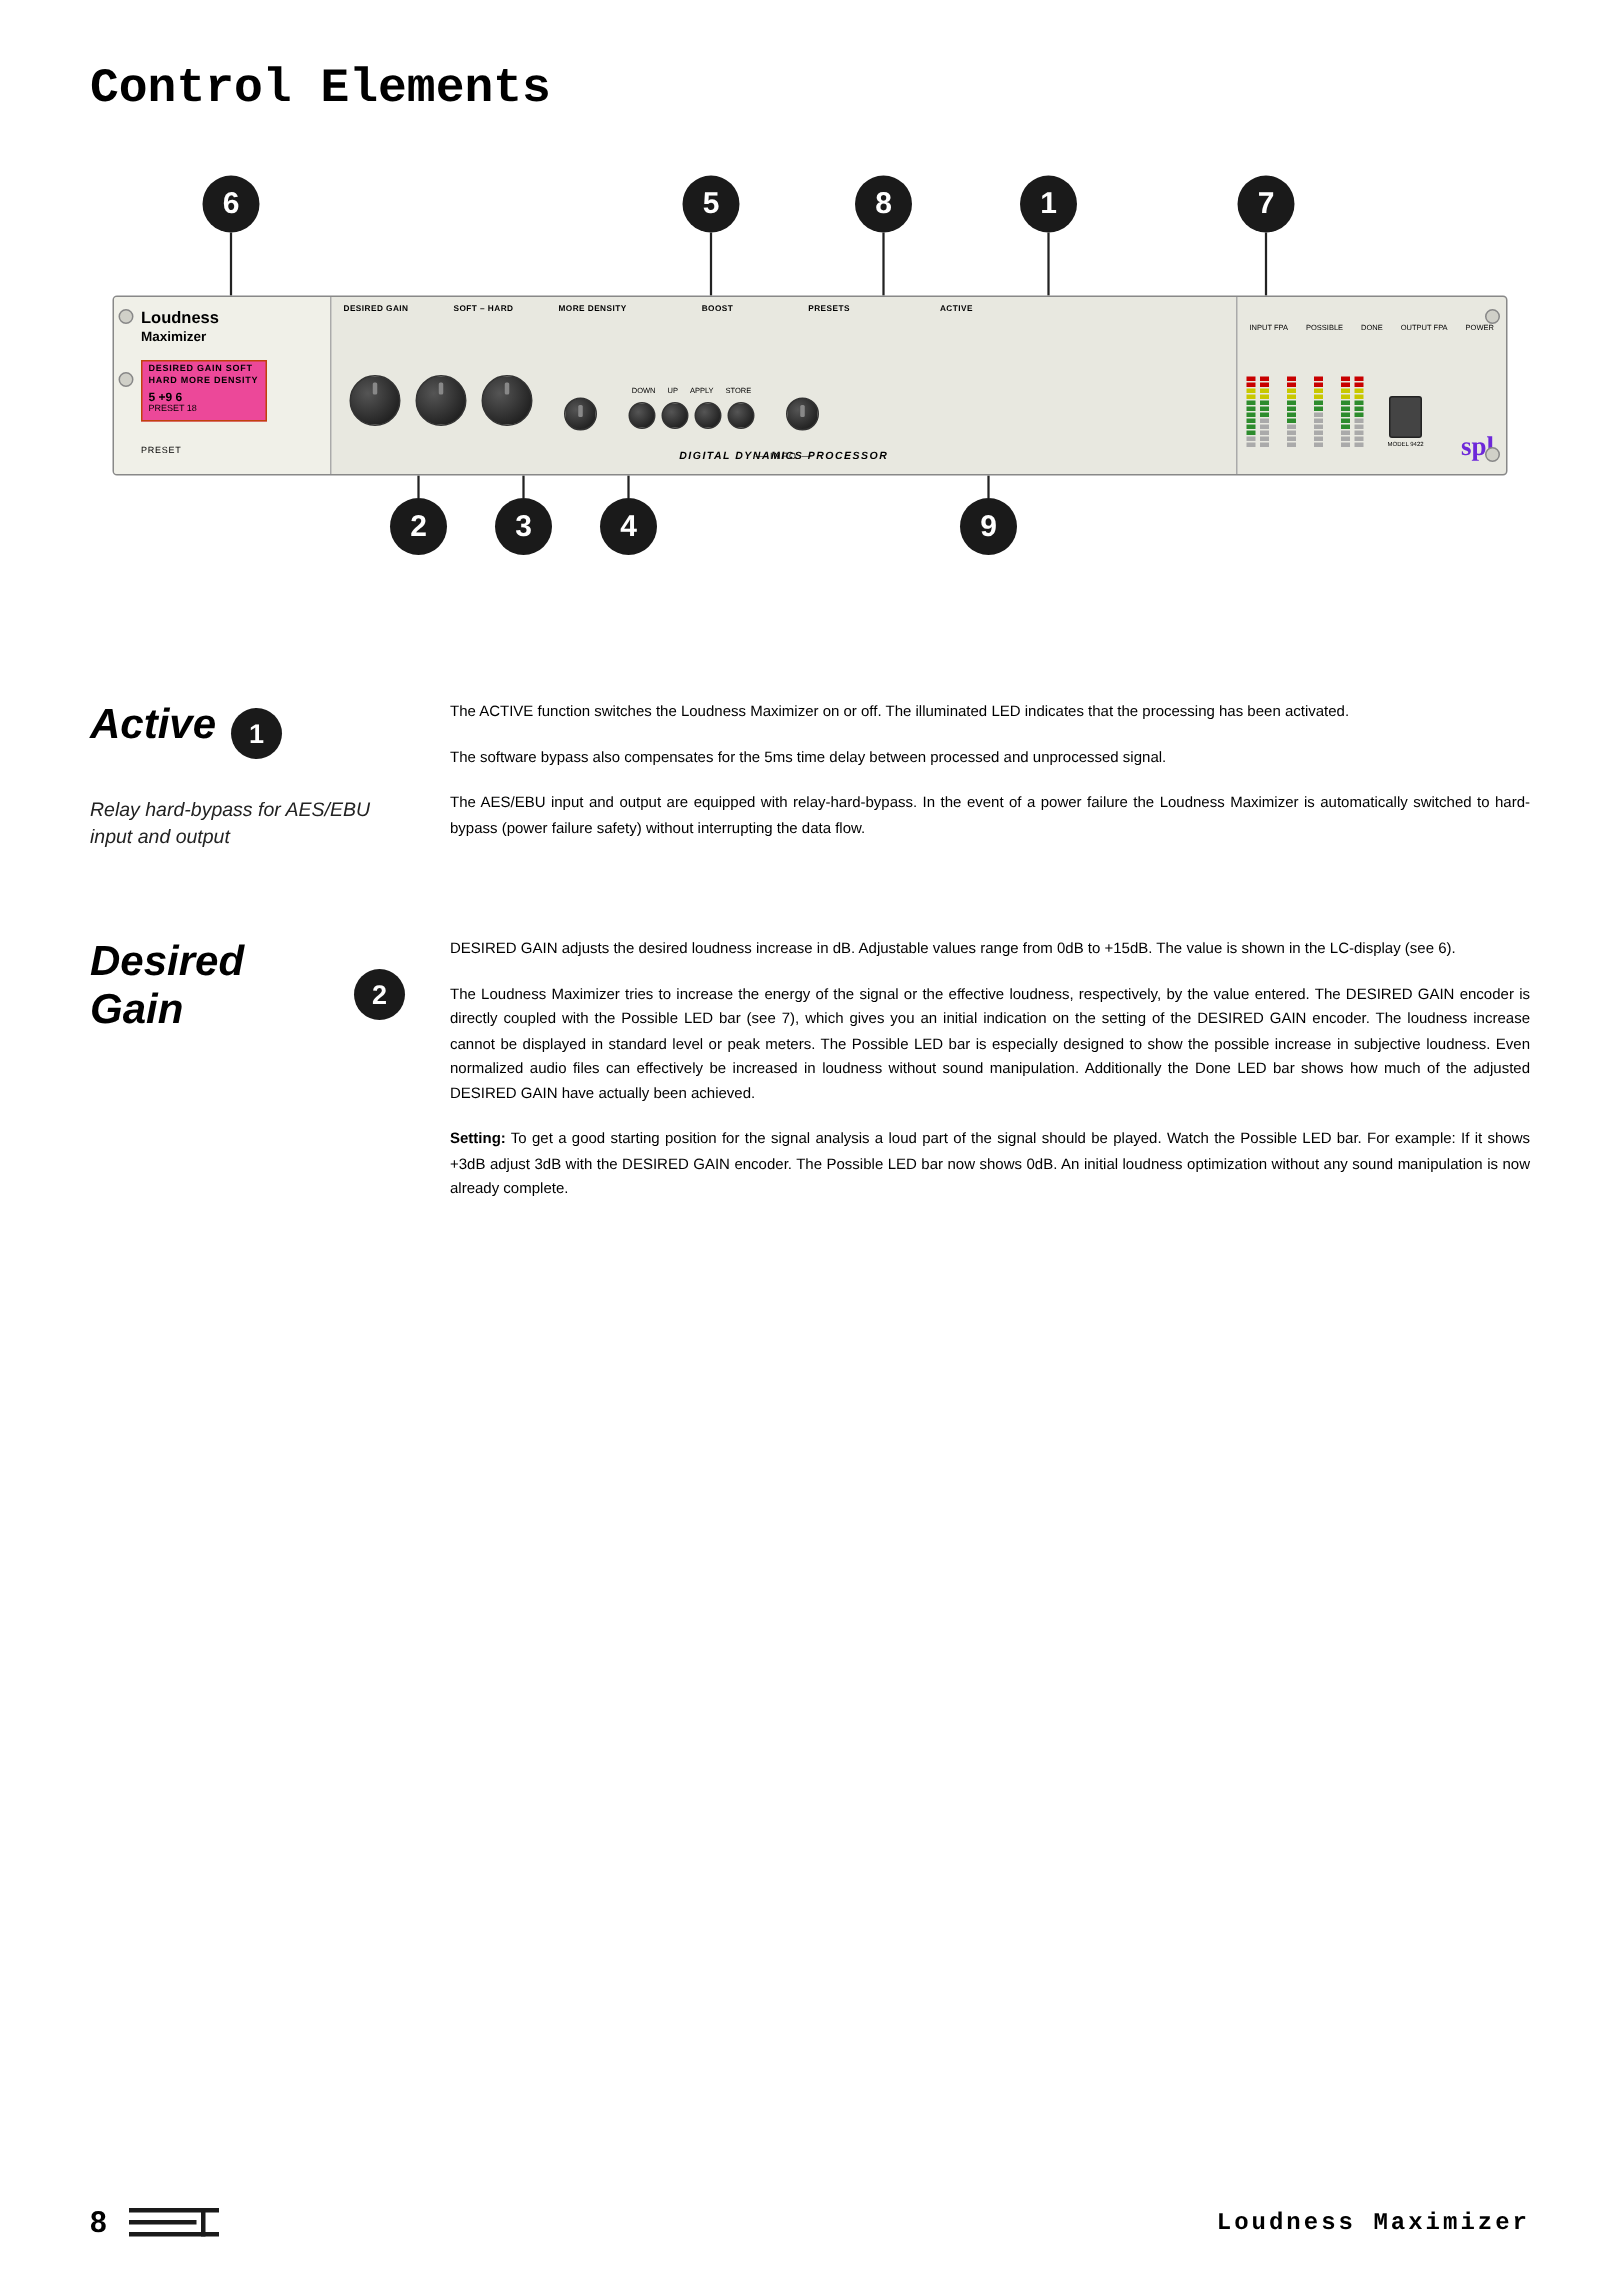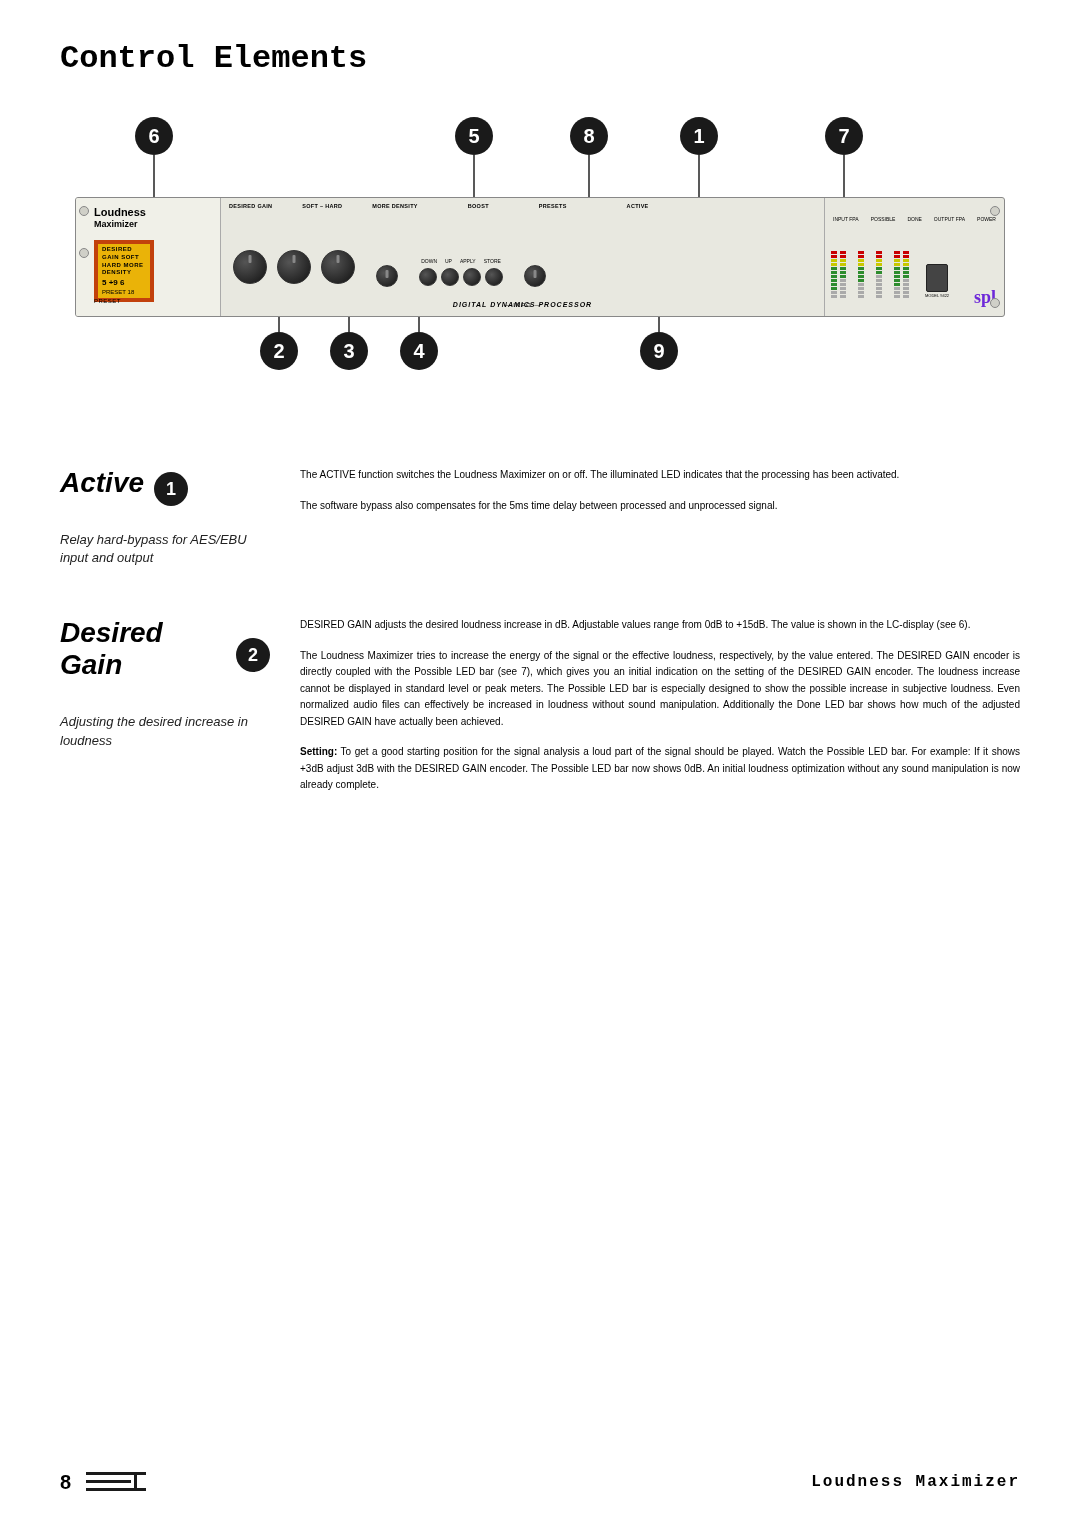--- a/index.html
+++ b/index.html
@@ -124,26 +124,26 @@
 
     .brand-sub {
       font-size: 9px;
       font-weight: bold;
     }
 
     .device-display {
       position: absolute;
       left: 18px;
       top: 42px;
-      background: #eab308;
-      border: 4px solid #c2410c;
+      background: #ec4899;
+      border: 1px solid #c2410c;
       padding: 2px 4px;
       font-size: 7px;
       line-height: 1.3;
-      width: 60px;
+      width: 84px;
     }
 
     .device-preset-label {
       position: absolute;
       left: 18px;
       bottom: 12px;
       font-size: 6px;
       letter-spacing: 0.5px;
     }
 
@@ -630,30 +630,30 @@
   <div class="section-left">
     <div class="section-title-row">
       <span class="section-title">Active</span>
       <span class="section-badge-inline">1</span>
     </div>
     <div class="section-note">Relay hard-bypass for AES/EBU input and output</div>
   </div>
   <div class="section-right">
     <p class="section-text">The ACTIVE function switches the Loudness Maximizer on or off. The illuminated LED indicates that the processing has been activated.</p>
     <p class="section-text">The software bypass also compensates for the 5ms time delay between processed and unprocessed signal.</p>
+    <p class="section-text">The AES/EBU input and output are equipped with relay-hard-bypass. In the event of a power failure the Loudness Maximizer is automatically switched to hard-bypass (power failure safety) without interrupting the data flow.</p>
   </div>
 </div>
 
 <div class="content-section">
   <div class="section-left">
     <div class="section-title-row">
       <span class="section-title">Desired Gain</span>
       <span class="section-badge-inline">2</span>
     </div>
-    <div class="section-note">Adjusting the desired increase in loudness</div>
   </div>
   <div class="section-right">
     <p class="section-text">DESIRED GAIN adjusts the desired loudness increase in dB. Adjustable values range from 0dB to +15dB. The value is shown in the LC-display (see 6).</p>
     <p class="section-text">The Loudness Maximizer tries to increase the energy of the signal or the effective loudness, respectively, by the value entered. The DESIRED GAIN encoder is directly coupled with the  Possible LED bar (see 7), which gives you an initial indication on the setting of the DESIRED GAIN encoder. The loudness increase cannot be displayed in standard level or peak meters. The Possible LED bar is especially designed to show the possible increase in subjective loudness. Even normalized audio files can effectively be increased in loudness without sound manipulation. Additionally the Done LED bar shows how much of the adjusted DESIRED GAIN have actually been achieved.</p>
     <p class="section-text">
       <span class="setting-label">Setting:</span>
       <span> To get a good starting position for the signal analysis a loud part of the signal should be played. Watch the Possible LED bar. For example: If it shows +3dB adjust 3dB with the DESIRED GAIN encoder. The Possible LED bar now shows 0dB. An initial loudness optimization without any sound manipulation is now already complete.</span>
     </p>
   </div>
 </div>

